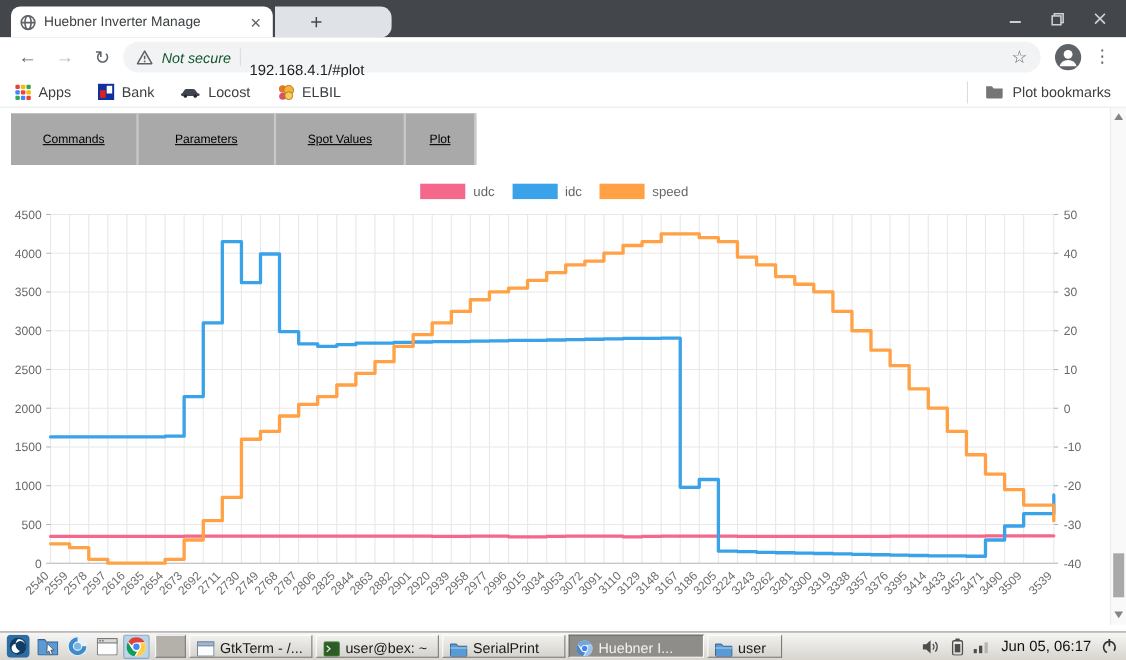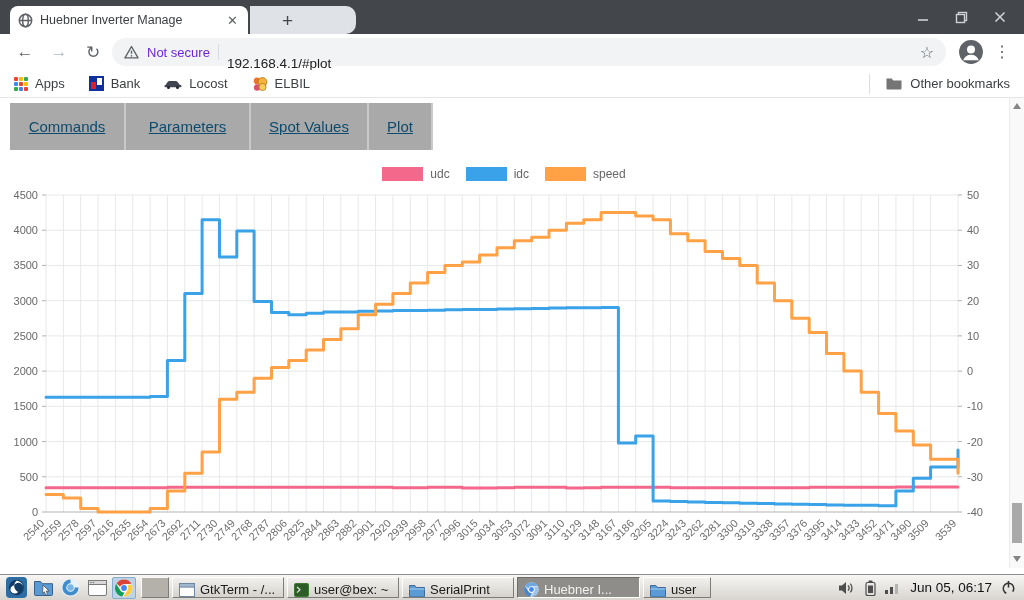--- a/index.html
+++ b/index.html
@@ -14,38 +14,38 @@
   .tab-close { font-size:13px; color:#5f6368; cursor:default; padding:0 2px; }
   .newtab-zone { position:absolute; left:250px; top:6px; width:106px; height:28px; background:#dfe3e8; border-radius:0 10px 10px 0; display:flex; align-items:center; }
   .newtab-plus { margin-left:32px; font-size:19px; color:#45494d; line-height:1; }
   .win-controls { position:absolute; right:0; top:0; height:34px; display:flex; align-items:center; gap:26px; padding-right:18px; }
   .win-controls svg { display:block; }
 
   .toolbar { position:absolute; left:0; top:34px; width:1024px; height:36px; background:#fff; }
   .navbtn { position:absolute; top:5px; width:26px; height:26px; display:flex; align-items:center; justify-content:center; font-size:17px; color:#5f6368; }
   .navbtn.disabled { color:#b8bcc0; }
   .omnibox { position:absolute; left:112px; right:78px; top:4px; height:28px; background:#f1f3f4; border-radius:14px; display:flex; align-items:center; padding:0 12px; gap:8px; }
-  .omni-sec { font-size:13px; color:#6d28d9; }
+  .omni-sec { font-size:13px; color:#14532d;font-style:italic; }
   .omni-div { width:1px; height:16px; background:#dadce0; }
   .omni-url { font-size:13.5px; color:#202124; flex:1;margin-top:23px; }
   .omni-star { font-size:16px; color:#5f6368; }
   .avatar-btn { position:absolute; right:40px; top:5px; }
   .dots { position:absolute; right:14px; top:5px; font-size:16px; color:#5f6368; width:16px; text-align:center; line-height:26px;}
 
   .bookmarksbar { position:absolute; left:0; top:70px; width:1024px; height:28px; background:#fff; border-bottom:1px solid #e4e6e8; display:flex; align-items:center; padding:0 14px; gap:24px; }
   .bm-item { display:flex; align-items:center; gap:7px; font-size:13px; color:#3c4043; }
   .apps-grid { display:grid; grid-template-columns:repeat(3,4px); grid-template-rows:repeat(3,4px); gap:1px; }
   .apps-grid span { width:4px; height:4px; border-radius:1px; }
   .bm-right { margin-left:auto; display:flex; align-items:center; gap:8px; border-left:1px solid #dadce0; padding-left:16px; height:20px; font-size:13px; color:#3c4043; }
 
   
   .page { position:absolute; left:0; top:98px; width:1024px; height:476px; background:#fff; }
   .navbar { position:absolute; left:10px; top:5px; height:47px; display:flex; background:#a9a9a9; }
   .navcell { display:flex; align-items:center; justify-content:center; border-right:2px solid #c9c9c9; }
-  .navcell a { color:#0c4a6e; font-size:15px; text-decoration:underline; }
+  .navcell a { color:#000000; font-size:11px; text-decoration:underline; }
   .w0{width:116px}.w1{width:76px}.w2{width:125px}.w3{width:118px}.w4{width:64px}
   .refresh-cell { width:201px; border-right:none; display:flex; align-items:center; justify-content:center; gap:7px; }
   .refresh-cell a { color:#2121e0; font-size:15px; text-decoration:underline; }
   .auto-label { font-size:15px; color:#111; }
   .refresh-cell input { width:14px; height:14px; margin-left:6px; }
 
   .legend { position:absolute; left:0; top:69px; width:1008px; display:flex; justify-content:center; gap:16px; }
   .legend-item { display:flex; align-items:center; gap:7px; }
   .legend-swatch { width:41px; height:14px; }
   .legend-label { font-size:12px; color:#666; }
@@ -188,21 +188,21 @@
           </span>
           <span>ELBIL</span>
         </span>
       </div>
     <div class="bm-right">
       <span style="display:flex">
         <svg width="16" height="13" viewBox="0 0 16 13">
             <path d="M0.5 1.5 h5.2 l1.6 2 h8.2 v8 a1 1 0 0 1 -1 1 h-13 a1 1 0 0 1 -1 -1 z" fill="#757575"></path>
           </svg>
       </span>
-      <span>Other bookmarks</span>
+      <span>Plot bookmarks</span>
     </div>
   </div>
 
   <div class="page">
     <div class="navbar">
       <div id="nav-cells" style="display:flex">
           <div class="navcell w0">
             <a href="#">Commands</a>
           </div>
           <div class="navcell w2">

